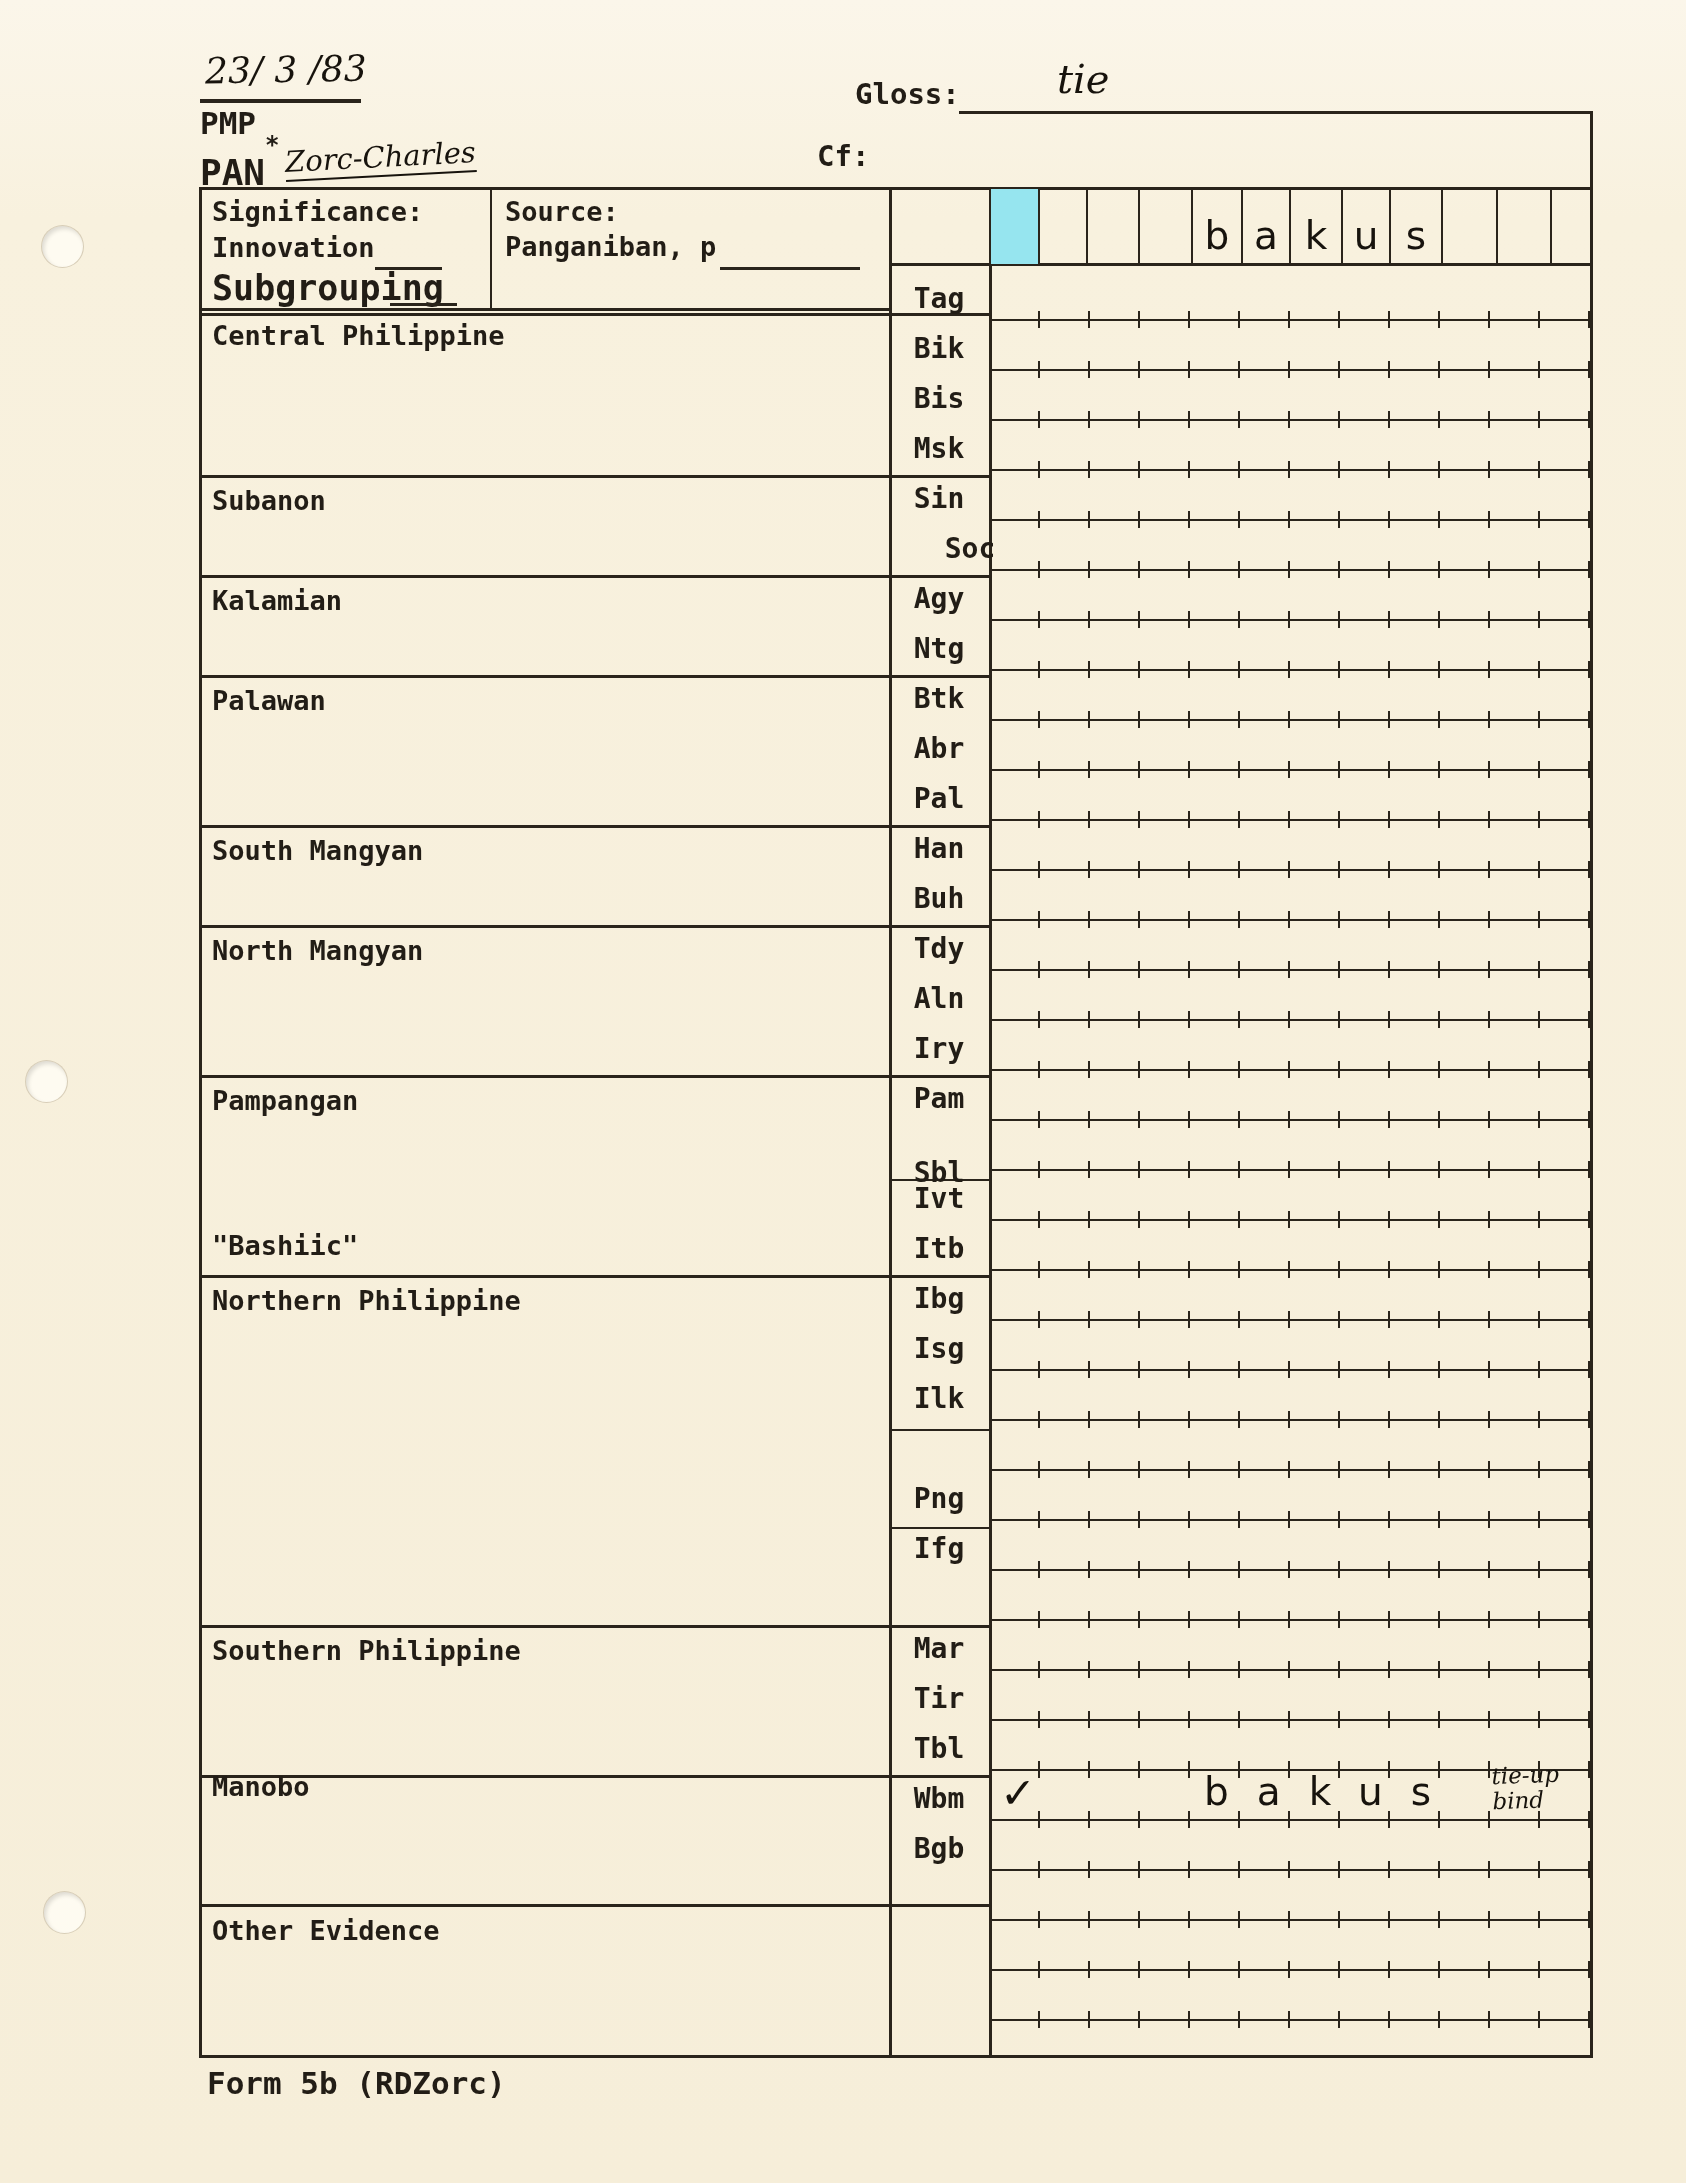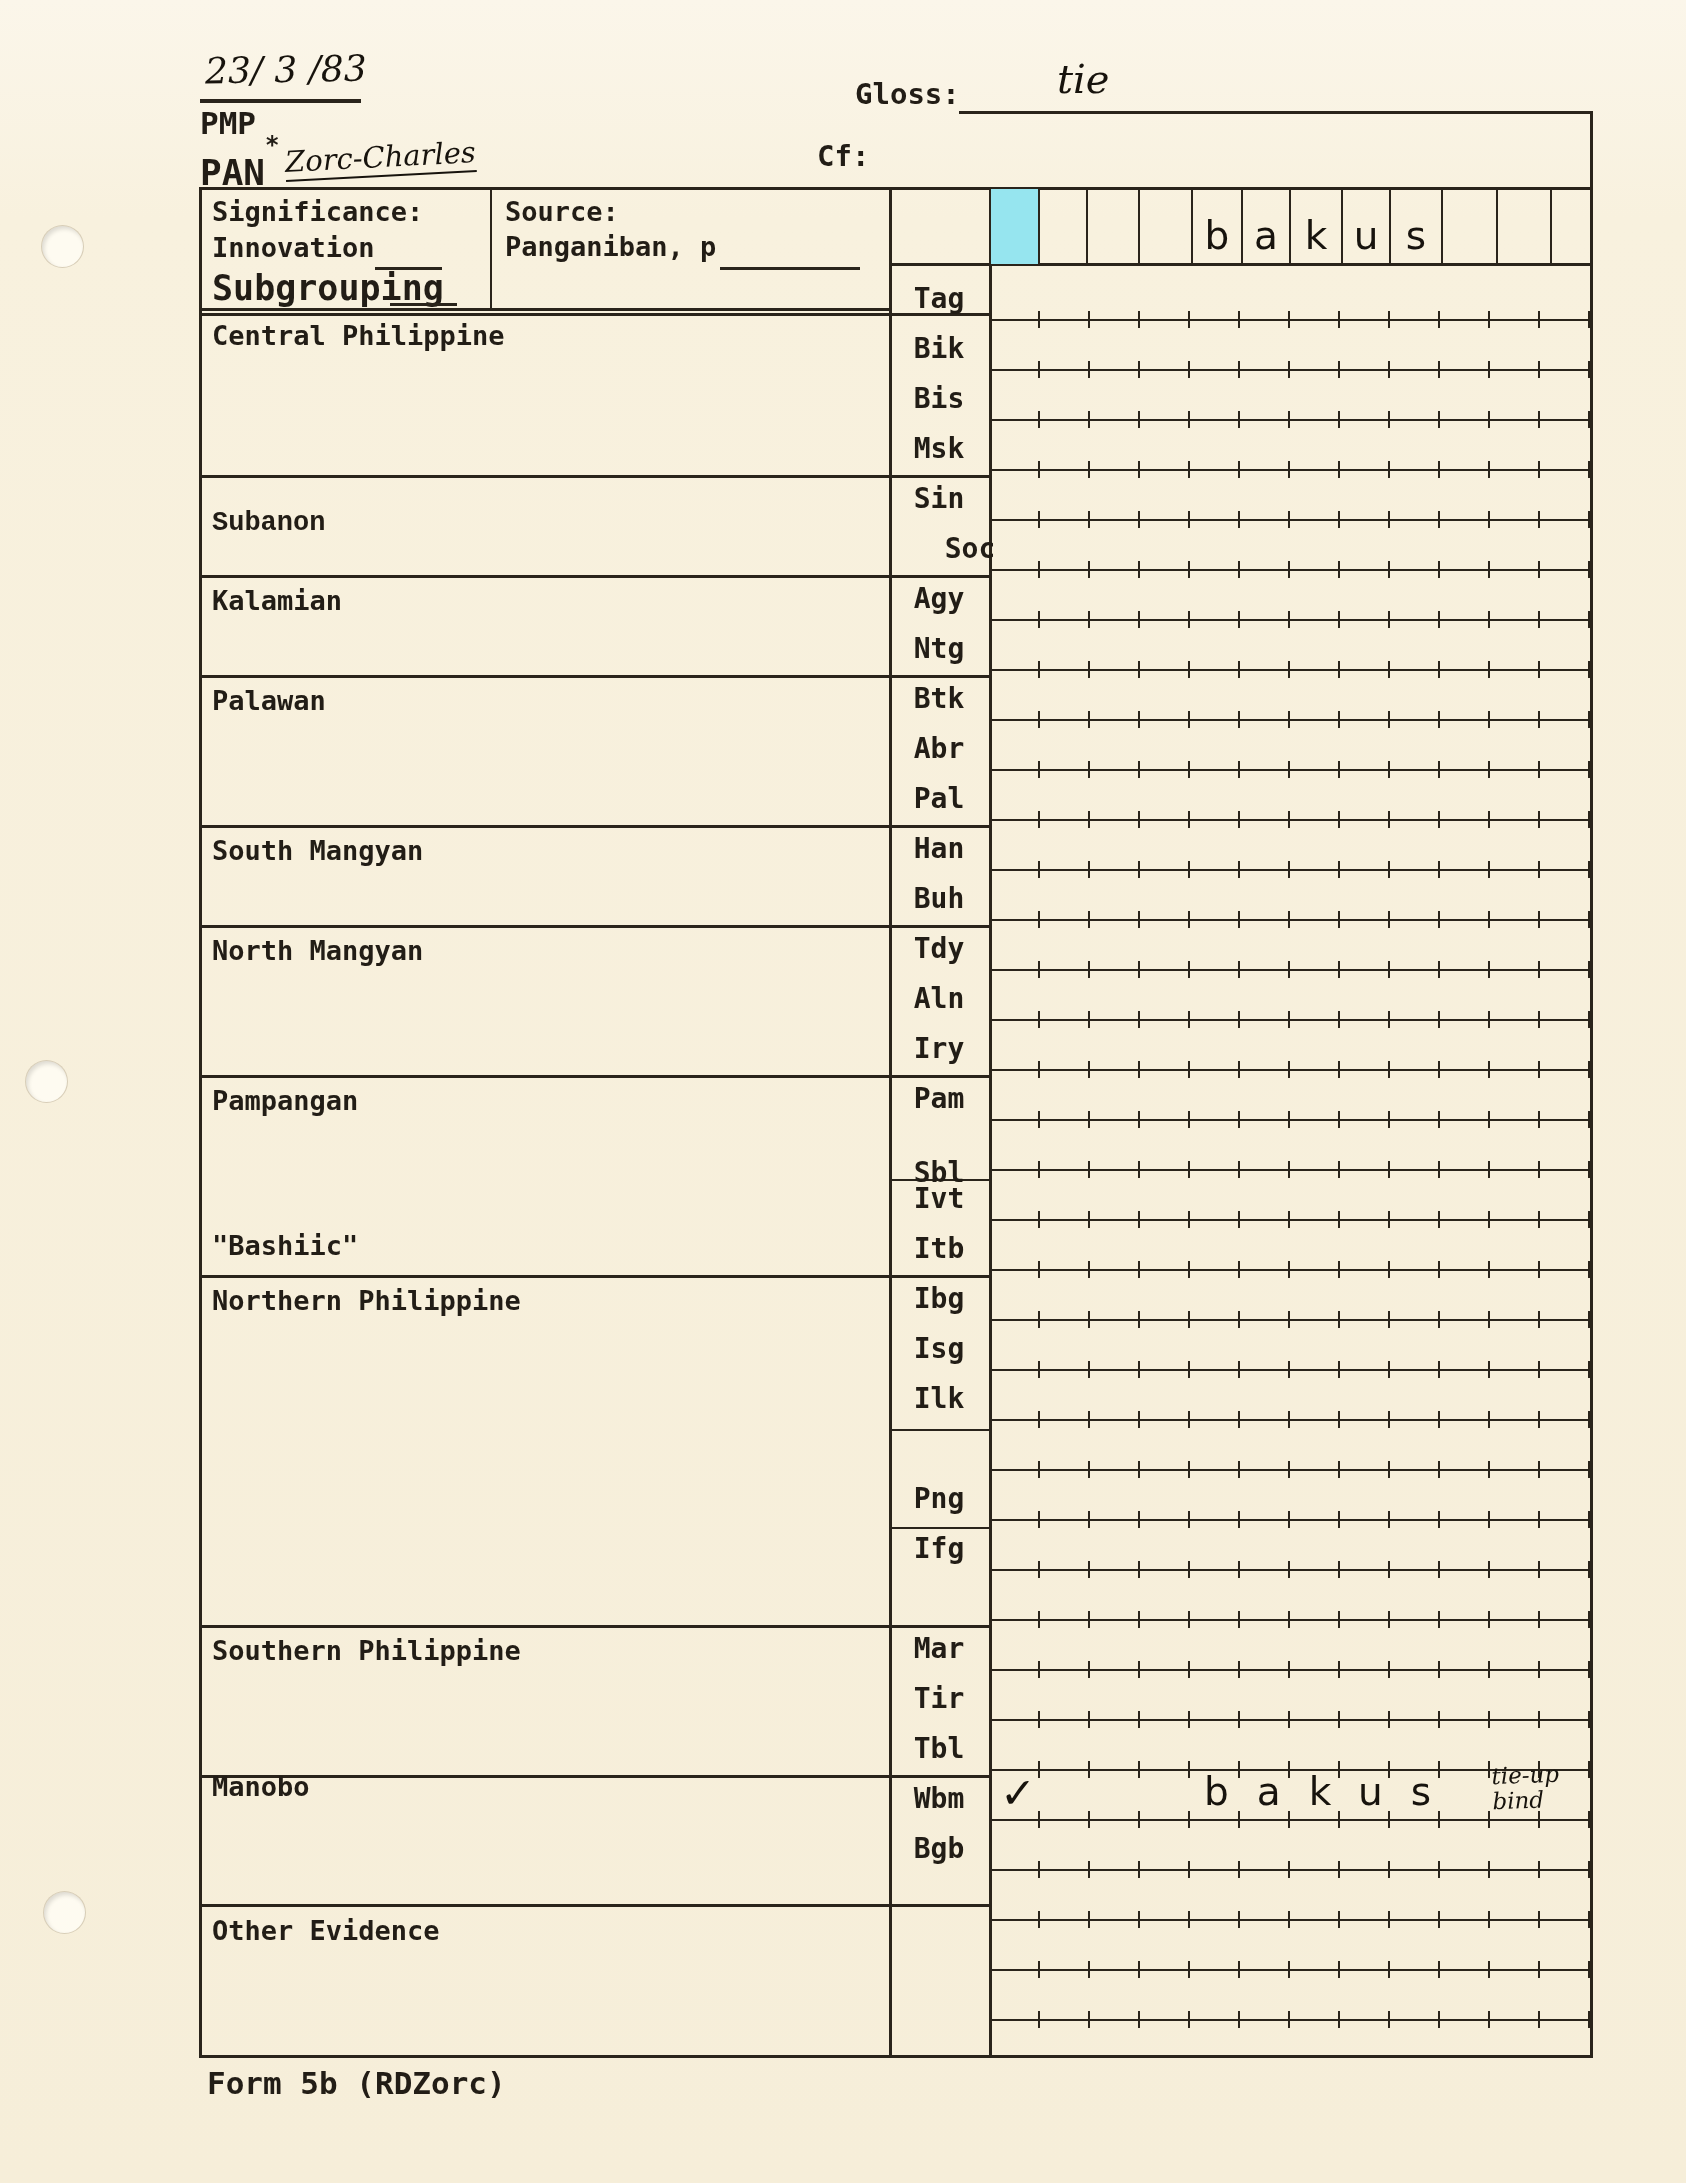--- a/index.html
+++ b/index.html
@@ -96,21 +96,21 @@
 <div class="sborder" style="top:1275px;"></div>
 <div class="sborder" style="top:1625px;"></div>
 <div class="sborder" style="top:1775px;"></div>
 <div class="sborder" style="top:1904px;"></div>
 
 <div class="cdiv" style="top:1179px;"></div>
 <div class="cdiv" style="top:1429px;"></div>
 <div class="cdiv" style="top:1527px;"></div>
 
 <div class="glabel typed" style="top:320px;">Central Philippine</div>
-<div class="glabel typed" style="top:508px;font-family:Liberation Mono, monospace;">Subanon</div>
+<div class="glabel typed" style="top:485px;">Subanon</div>
 <div class="glabel typed" style="top:585px;">Kalamian</div>
 <div class="glabel typed" style="top:685px;">Palawan</div>
 <div class="glabel typed" style="top:835px;">South Mangyan</div>
 <div class="glabel typed" style="top:935px;">North Mangyan</div>
 <div class="glabel typed" style="top:1085px;">Pampangan</div>
 <div class="glabel typed" style="top:1230px;">"Bashiic"</div>
 <div class="glabel typed" style="top:1285px;">Northern Philippine</div>
 <div class="glabel typed" style="top:1635px;">Southern Philippine</div>
 <div class="glabel typed" style="top:1771px;">Manobo</div>
 <div class="glabel typed" style="top:1915px;">Other Evidence</div>

